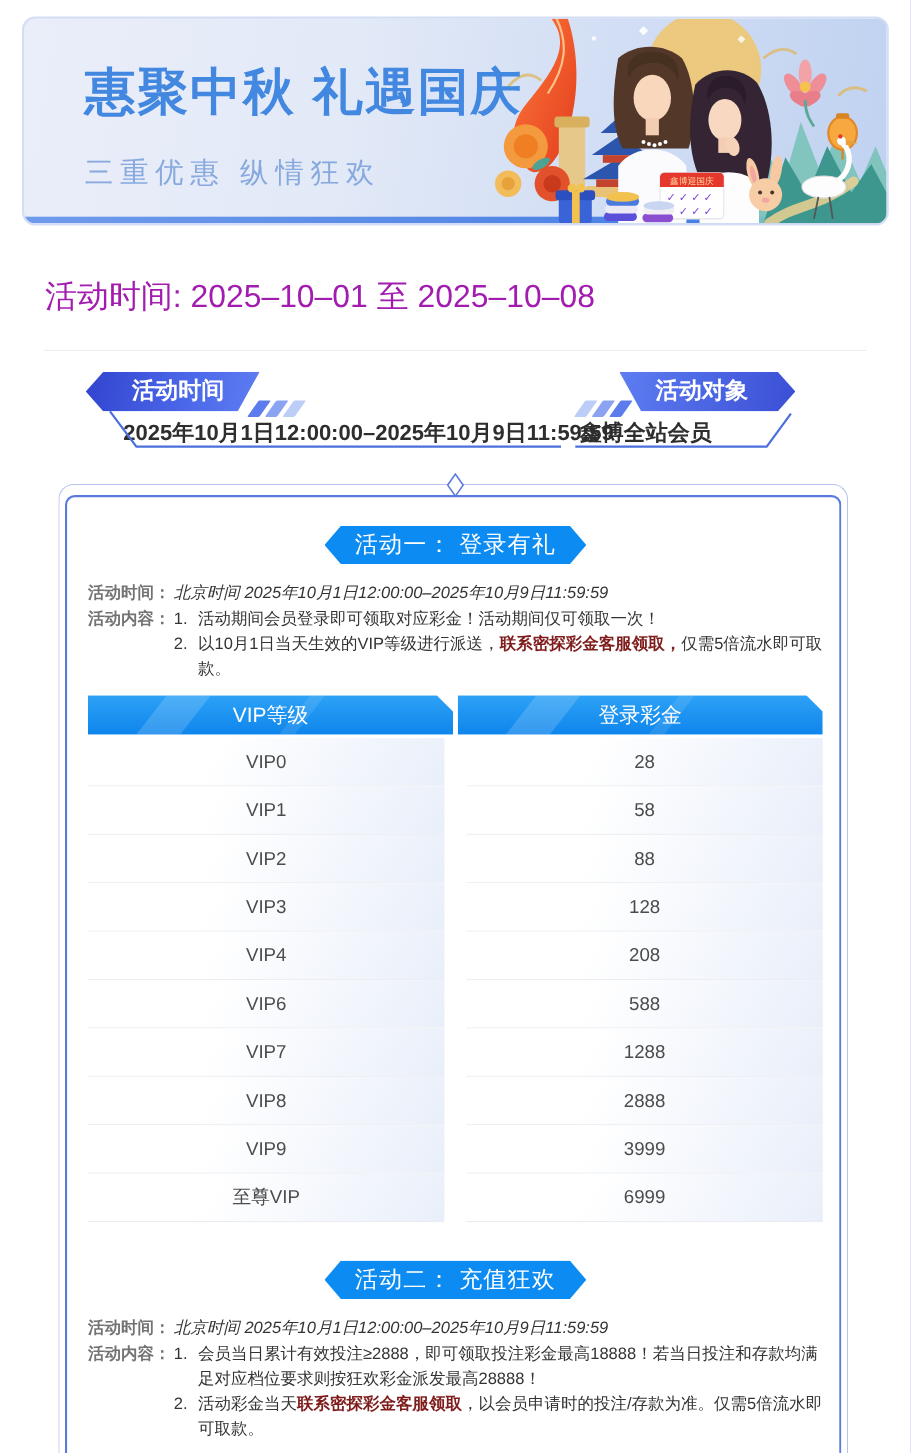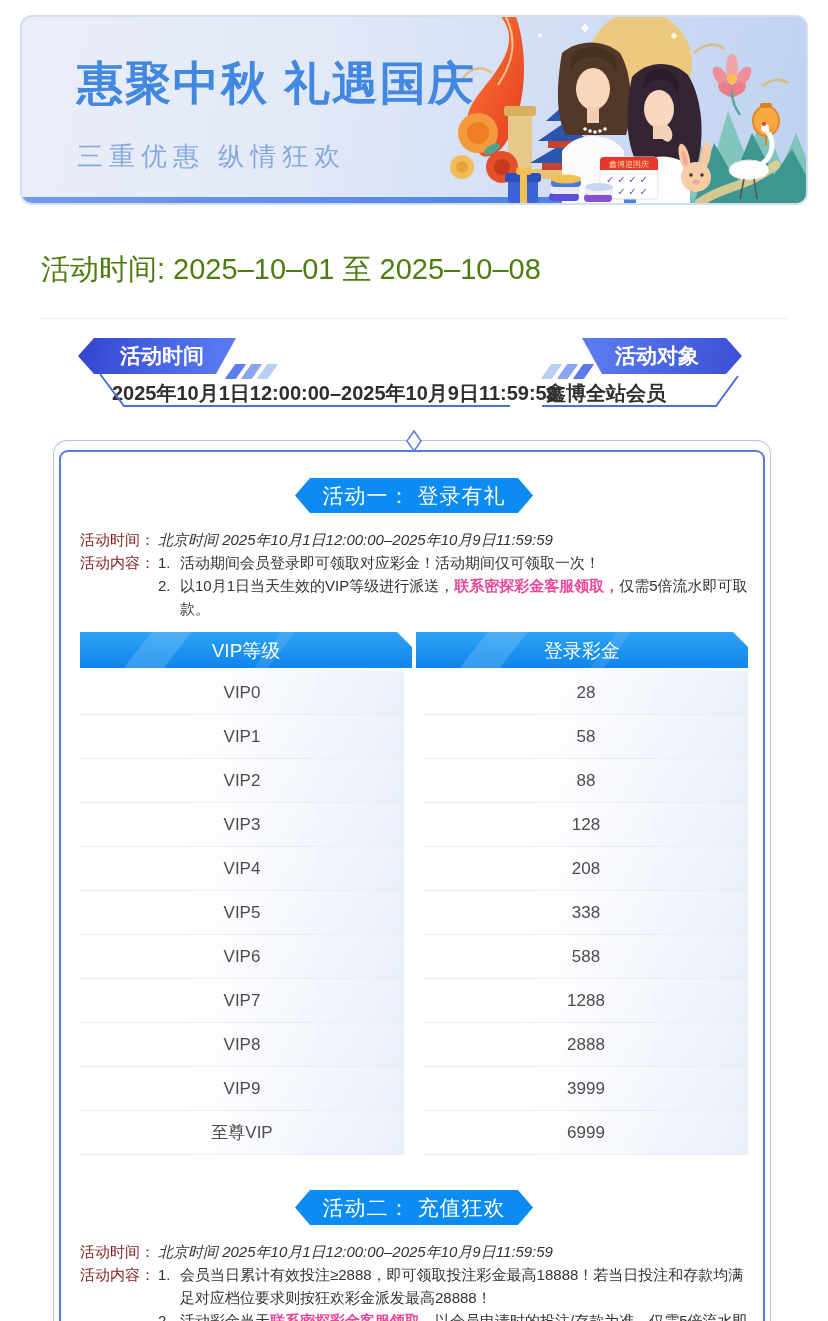--- a/index.html
+++ b/index.html
@@ -14,26 +14,26 @@
     border:2px solid #d3def4;border-radius:12px;overflow:hidden;
     background:linear-gradient(100deg,#eaeef9 0%,#e2e9f7 38%,#cfdcf4 72%,#bfd2f0 100%);
   }
   .banner-strip{position:absolute;left:0;right:0;bottom:0;height:6px;z-index:0;
     background:linear-gradient(90deg,#6f9bec,#3f78e0);}
   .banner-art{position:absolute;right:0;top:0;z-index:1;}
   .banner-copy{position:absolute;left:55px;top:36px;z-index:2;}
   .banner-title{font-size:46px;font-weight:bold;color:#4287e0;letter-spacing:2px;}
   .banner-subtitle{margin-top:24px;font-size:26px;color:#87a9de;letter-spacing:6px;}
   
-  .meta-line{position:absolute;left:41px;top:250px;font-size:29px;color:#4d7c0f;}
+  .meta-line{position:absolute;left:41px;top:250px;font-size:29px;color:#a21caf;}
   .divider{position:absolute;left:40px;top:318px;width:748px;height:1px;background:#ededed;}
   
   .badge{position:absolute;height:74px;}
   .badge-time{left:78px;top:336px;width:436px;}
-  .badge-aud{left:540px;top:336px;width:202px;}
+  .badge-aud{left:521px;top:336px;width:202px;}
   .ribbon{position:absolute;top:2px;height:36px;color:#fff;font-size:21px;font-weight:bold;
     line-height:36px;text-align:center;}
   .ribbon-left{left:0;width:148px;padding-left:10px;
     background:linear-gradient(100deg,#3144ce 0%,#4a66e8 55%,#5d7df2 100%);
     clip-path:polygon(16px 0,100% 0,calc(100% - 20px) 100%,16px 100%,0 50%);}
   .ribbon-right{right:0;width:150px;padding-right:10px;
     background:linear-gradient(100deg,#5d7df2 0%,#3b4fd5 100%);
     clip-path:polygon(0 0,calc(100% - 16px) 0,100% 50%,calc(100% - 16px) 100%,20px 100%);}
   .slashes{position:absolute;top:28px;display:flex;gap:5px;}
   .slashes-left{left:152px;}
@@ -50,27 +50,27 @@
     border:2px solid #5b7ade;border-bottom:none;border-radius:9px 9px 0 0;}
   .frame-diamond{position:absolute;left:405px;top:430px;z-index:3;}
   
   .content{position:absolute;left:80px;top:460px;width:668px;z-index:2;}
   .hex-banner{width:238px;height:35px;margin:18px auto 0;background:#0c8cf2;color:#fff;
     font-size:21px;font-weight:normal;text-align:center;line-height:35px;letter-spacing:1px;
     clip-path:polygon(15px 0,calc(100% - 15px) 0,100% 50%,calc(100% - 15px) 100%,15px 100%,0 50%);}
   .hex-second{margin-top:35px;}
   .info{margin-top:15px;font-size:15px;line-height:23px;color:#333;}
   .info-row{display:flex;}
-  .info-label{font-weight:normal;color:#7f1d1d;flex:0 0 78px;white-space:nowrap;}
+  .info-label{font-weight:bold;color:#737373;flex:0 0 78px;white-space:nowrap;}
   .info-value{flex:1;font-style:italic;}
   .items{flex:1;}
   .item{display:flex;}
   .item-num{flex:0 0 22px;}
   .item-text{flex:1;}
-  .red-link{color:#ec4899;font-weight:bold;cursor:pointer;}
+  .red-link{color:#7f1d1d;font-weight:bold;cursor:pointer;}
   
   .vip-table{margin-top:12px;}
   .t-head{display:flex;gap:4px;}
   .th{flex:1;height:36px;position:relative;overflow:hidden;color:#fff;font-size:19px;
     text-align:center;line-height:38px;
     background:linear-gradient(180deg,#2da2f6 0%,#0e85ec 100%);
     clip-path:polygon(0 0,calc(100% - 15px) 0,100% 15px,100% 100%,0 100%);}
   .th::before{content:"";position:absolute;left:16%;top:-12px;width:40px;height:72px;
     background:rgba(255,255,255,.16);transform:skewX(-38deg);}
   .th::after{content:"";position:absolute;left:55%;top:-12px;width:14px;height:72px;
@@ -286,24 +286,20 @@
       </div>
       <div class="trow">
         <div class="td">VIP3</div>
         <div class="td">128</div>
       </div>
       <div class="trow">
         <div class="td">VIP4</div>
         <div class="td">208</div>
       </div>
       <div class="trow">
-        <div class="td">VIP5</div>
-        <div class="td">338</div>
-      </div>
-      <div class="trow">
         <div class="td">VIP6</div>
         <div class="td">588</div>
       </div>
       <div class="trow">
         <div class="td">VIP7</div>
         <div class="td">1288</div>
       </div>
       <div class="trow">
         <div class="td">VIP8</div>
         <div class="td">2888</div>

